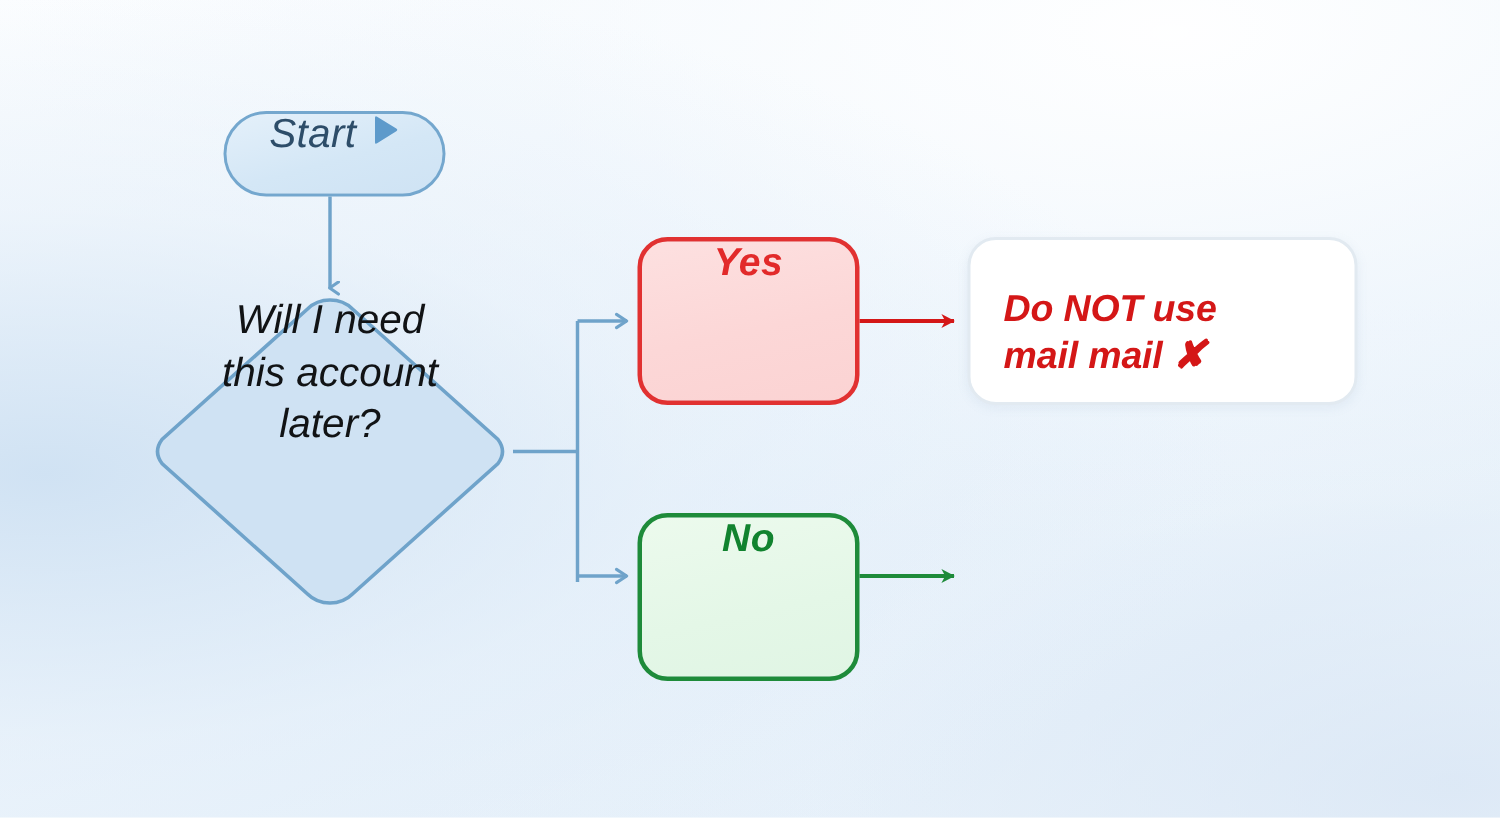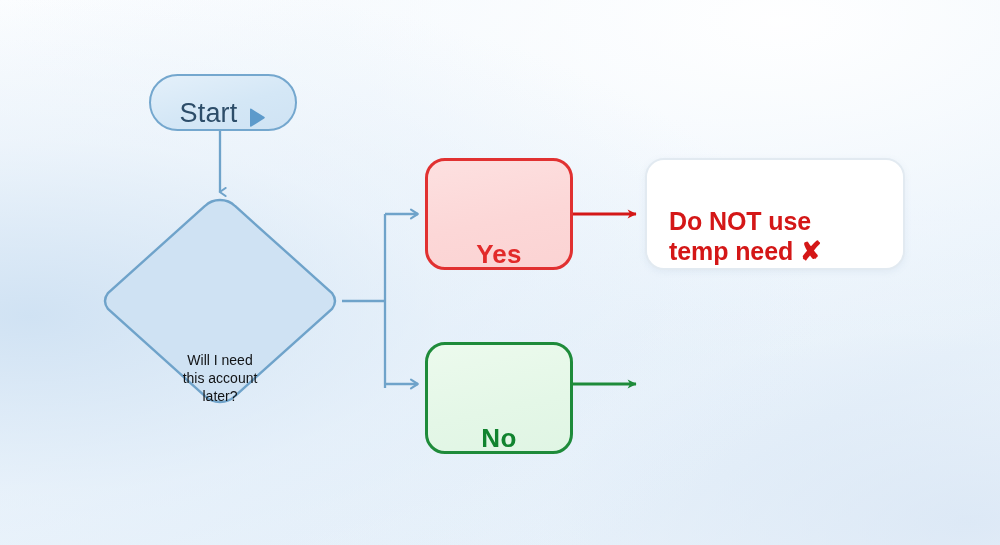--- a/index.html
+++ b/index.html
@@ -29,22 +29,23 @@
     top: 0;
     width: 1000px;
     height: 545px;
   }
 
   
   .node {
     position: absolute;
     box-sizing: border-box;
     display: flex;
-    align-items: flex-end;
+    align-items: flex-start;
     justify-content: center;
+    font-style: italic;
   }
 
   
   #start-node {
     left: 149px;
     top: 74px;
     width: 148px;
     height: 57px;
     border: 2px solid #74a7ce;
     border-radius: 29px;
@@ -76,21 +77,21 @@
     position: absolute;
     left: 0;
     top: 0;
     width: 244px;
     height: 210px;
   }
   #decision-text {
     position: relative;
     z-index: 2;
     text-align: center;
-    font-size: 14px;
+    font-size: 27px;
     line-height: 1.28;
     color: #111315;
     width: 175px;
     white-space: pre-line;
   }
 
   
   .branch-box {
     width: 148px;
     height: 112px;
@@ -222,18 +223,18 @@
     <span class="branch-text" id="yes-label">Yes</span>
   </div>
 
   <div class="node branch-box" id="no-node">
     <span class="branch-text" id="no-label">No</span>
   </div>
 
   <div class="node outcome-card" id="danger-card">
     <div class="outcome-text" id="danger-text">
       <span>Do NOT use
-temp need </span><span class="mark-glyph" id="danger-mark">✘</span>
+mail mail </span><span class="mark-glyph" id="danger-mark">✘</span>
     </div>
   </div>
 
 
 </div>
 
 </body></html>

